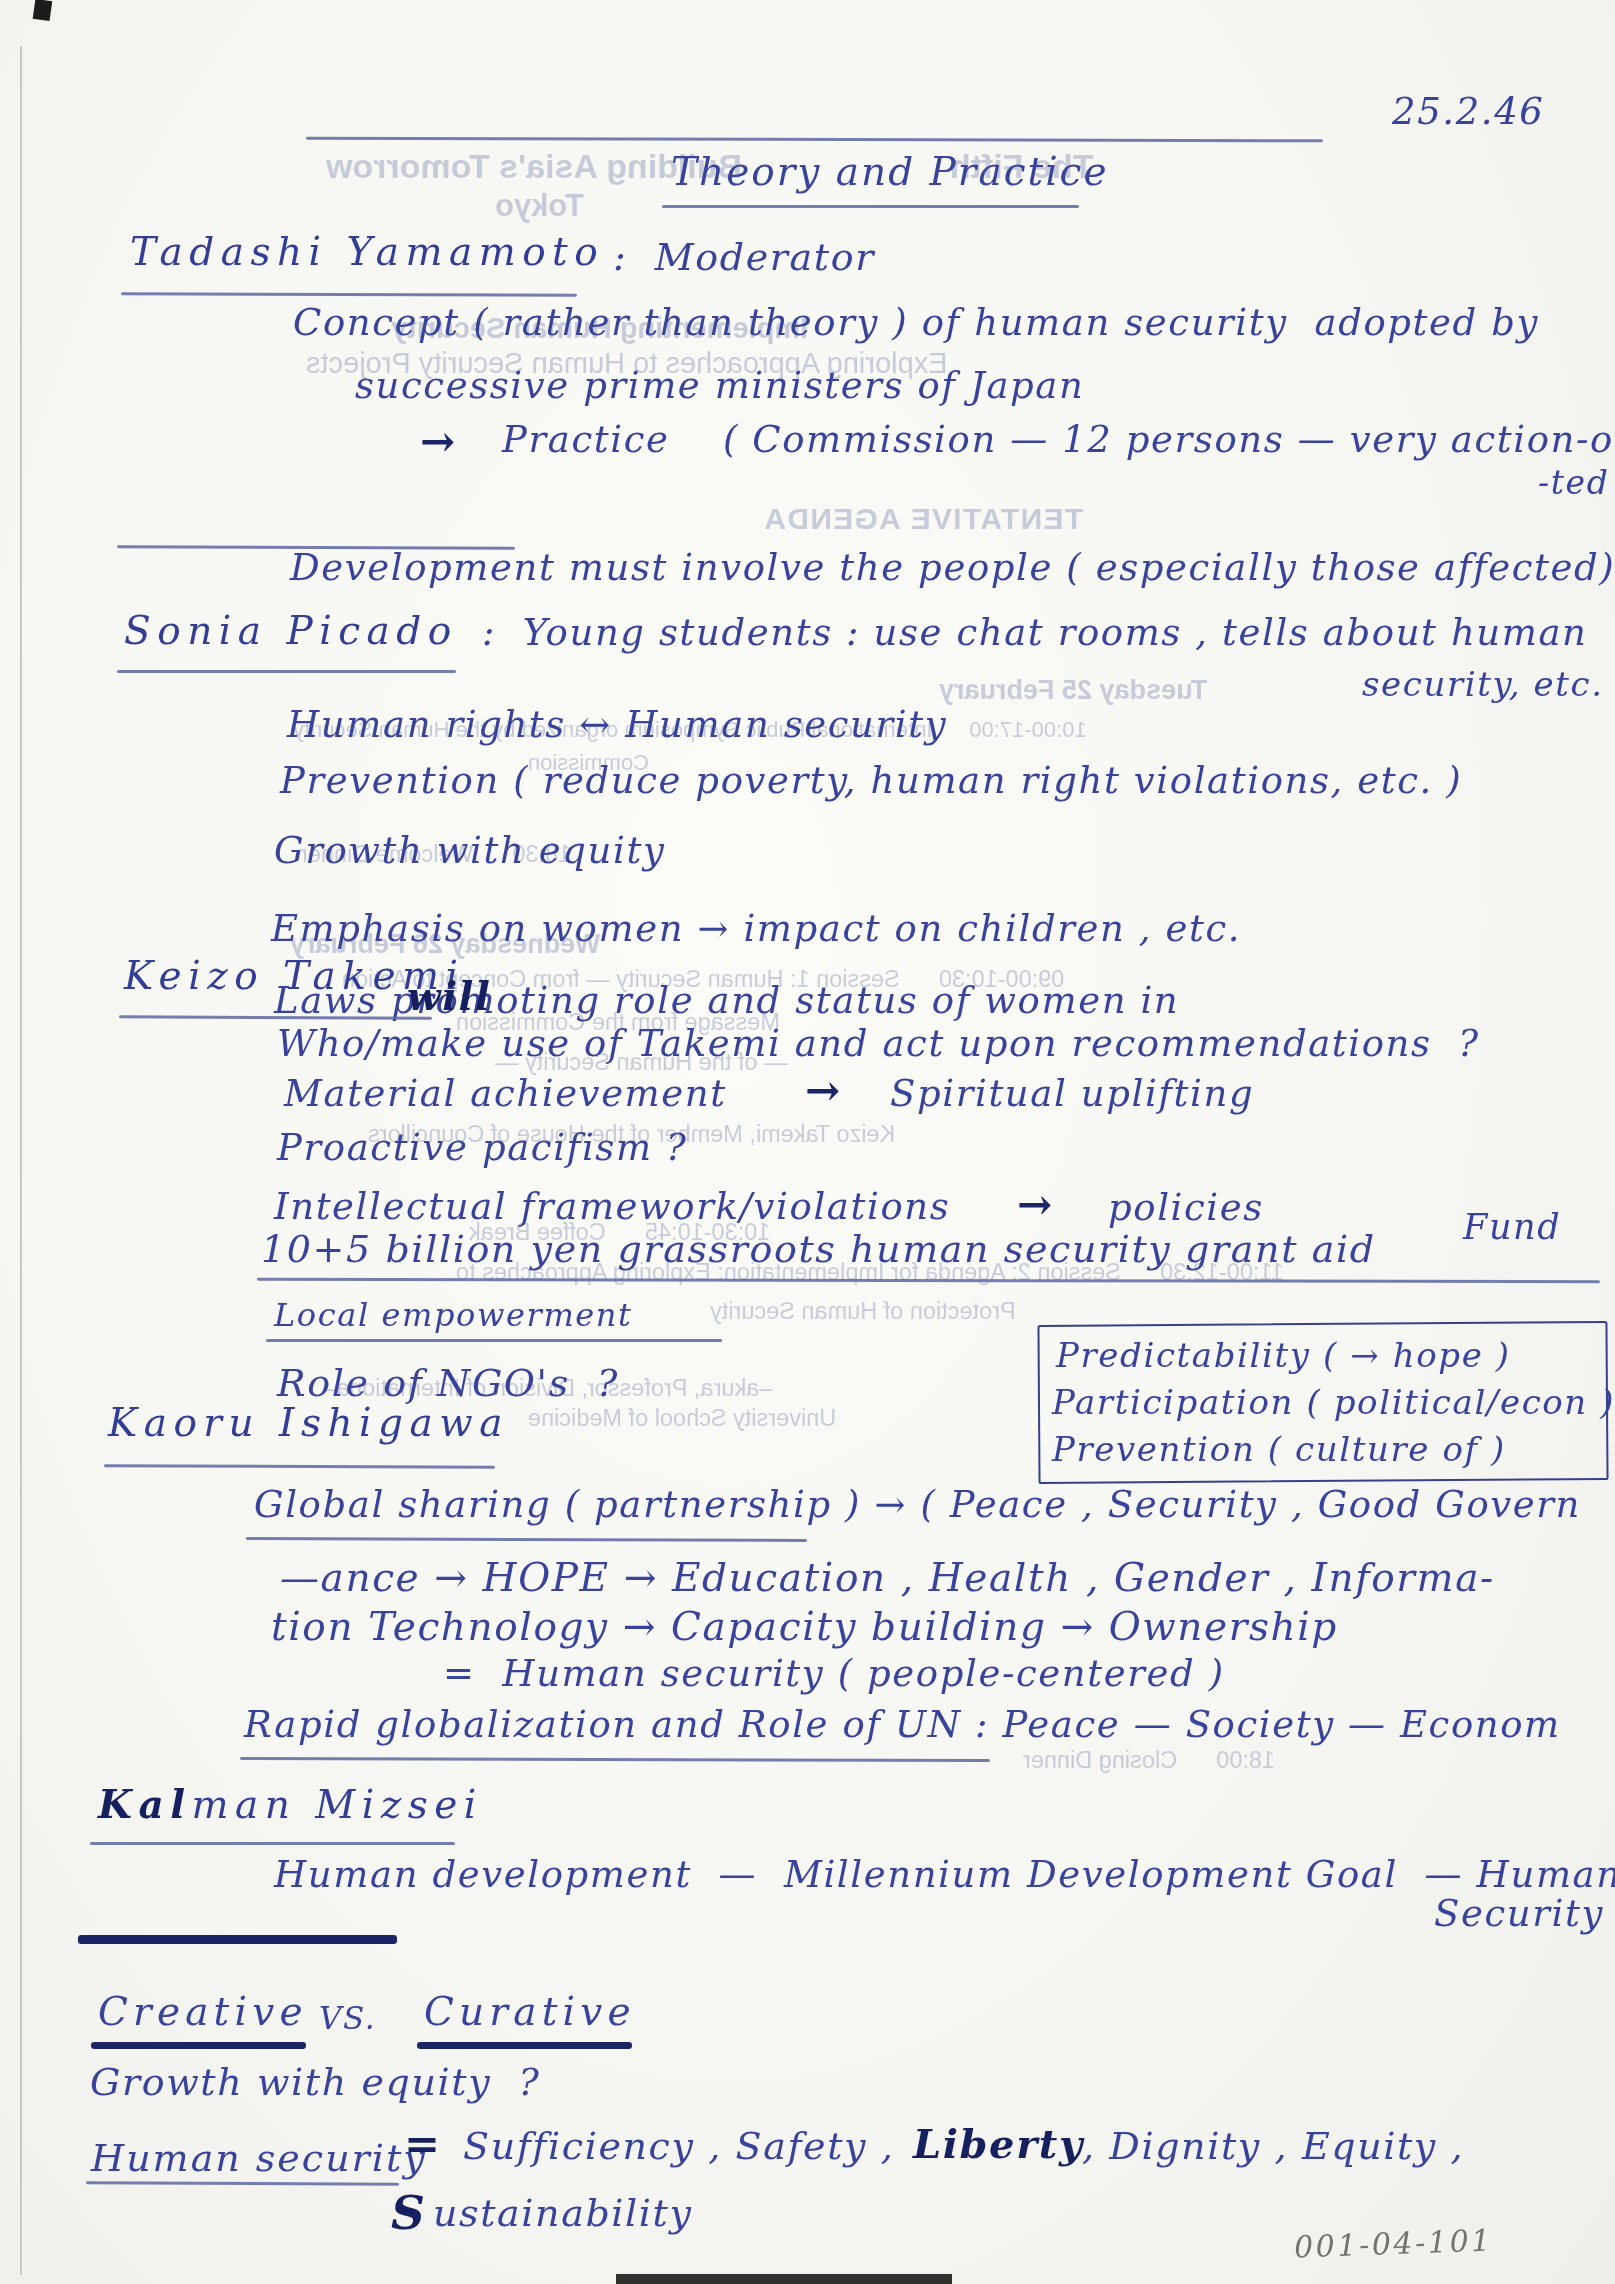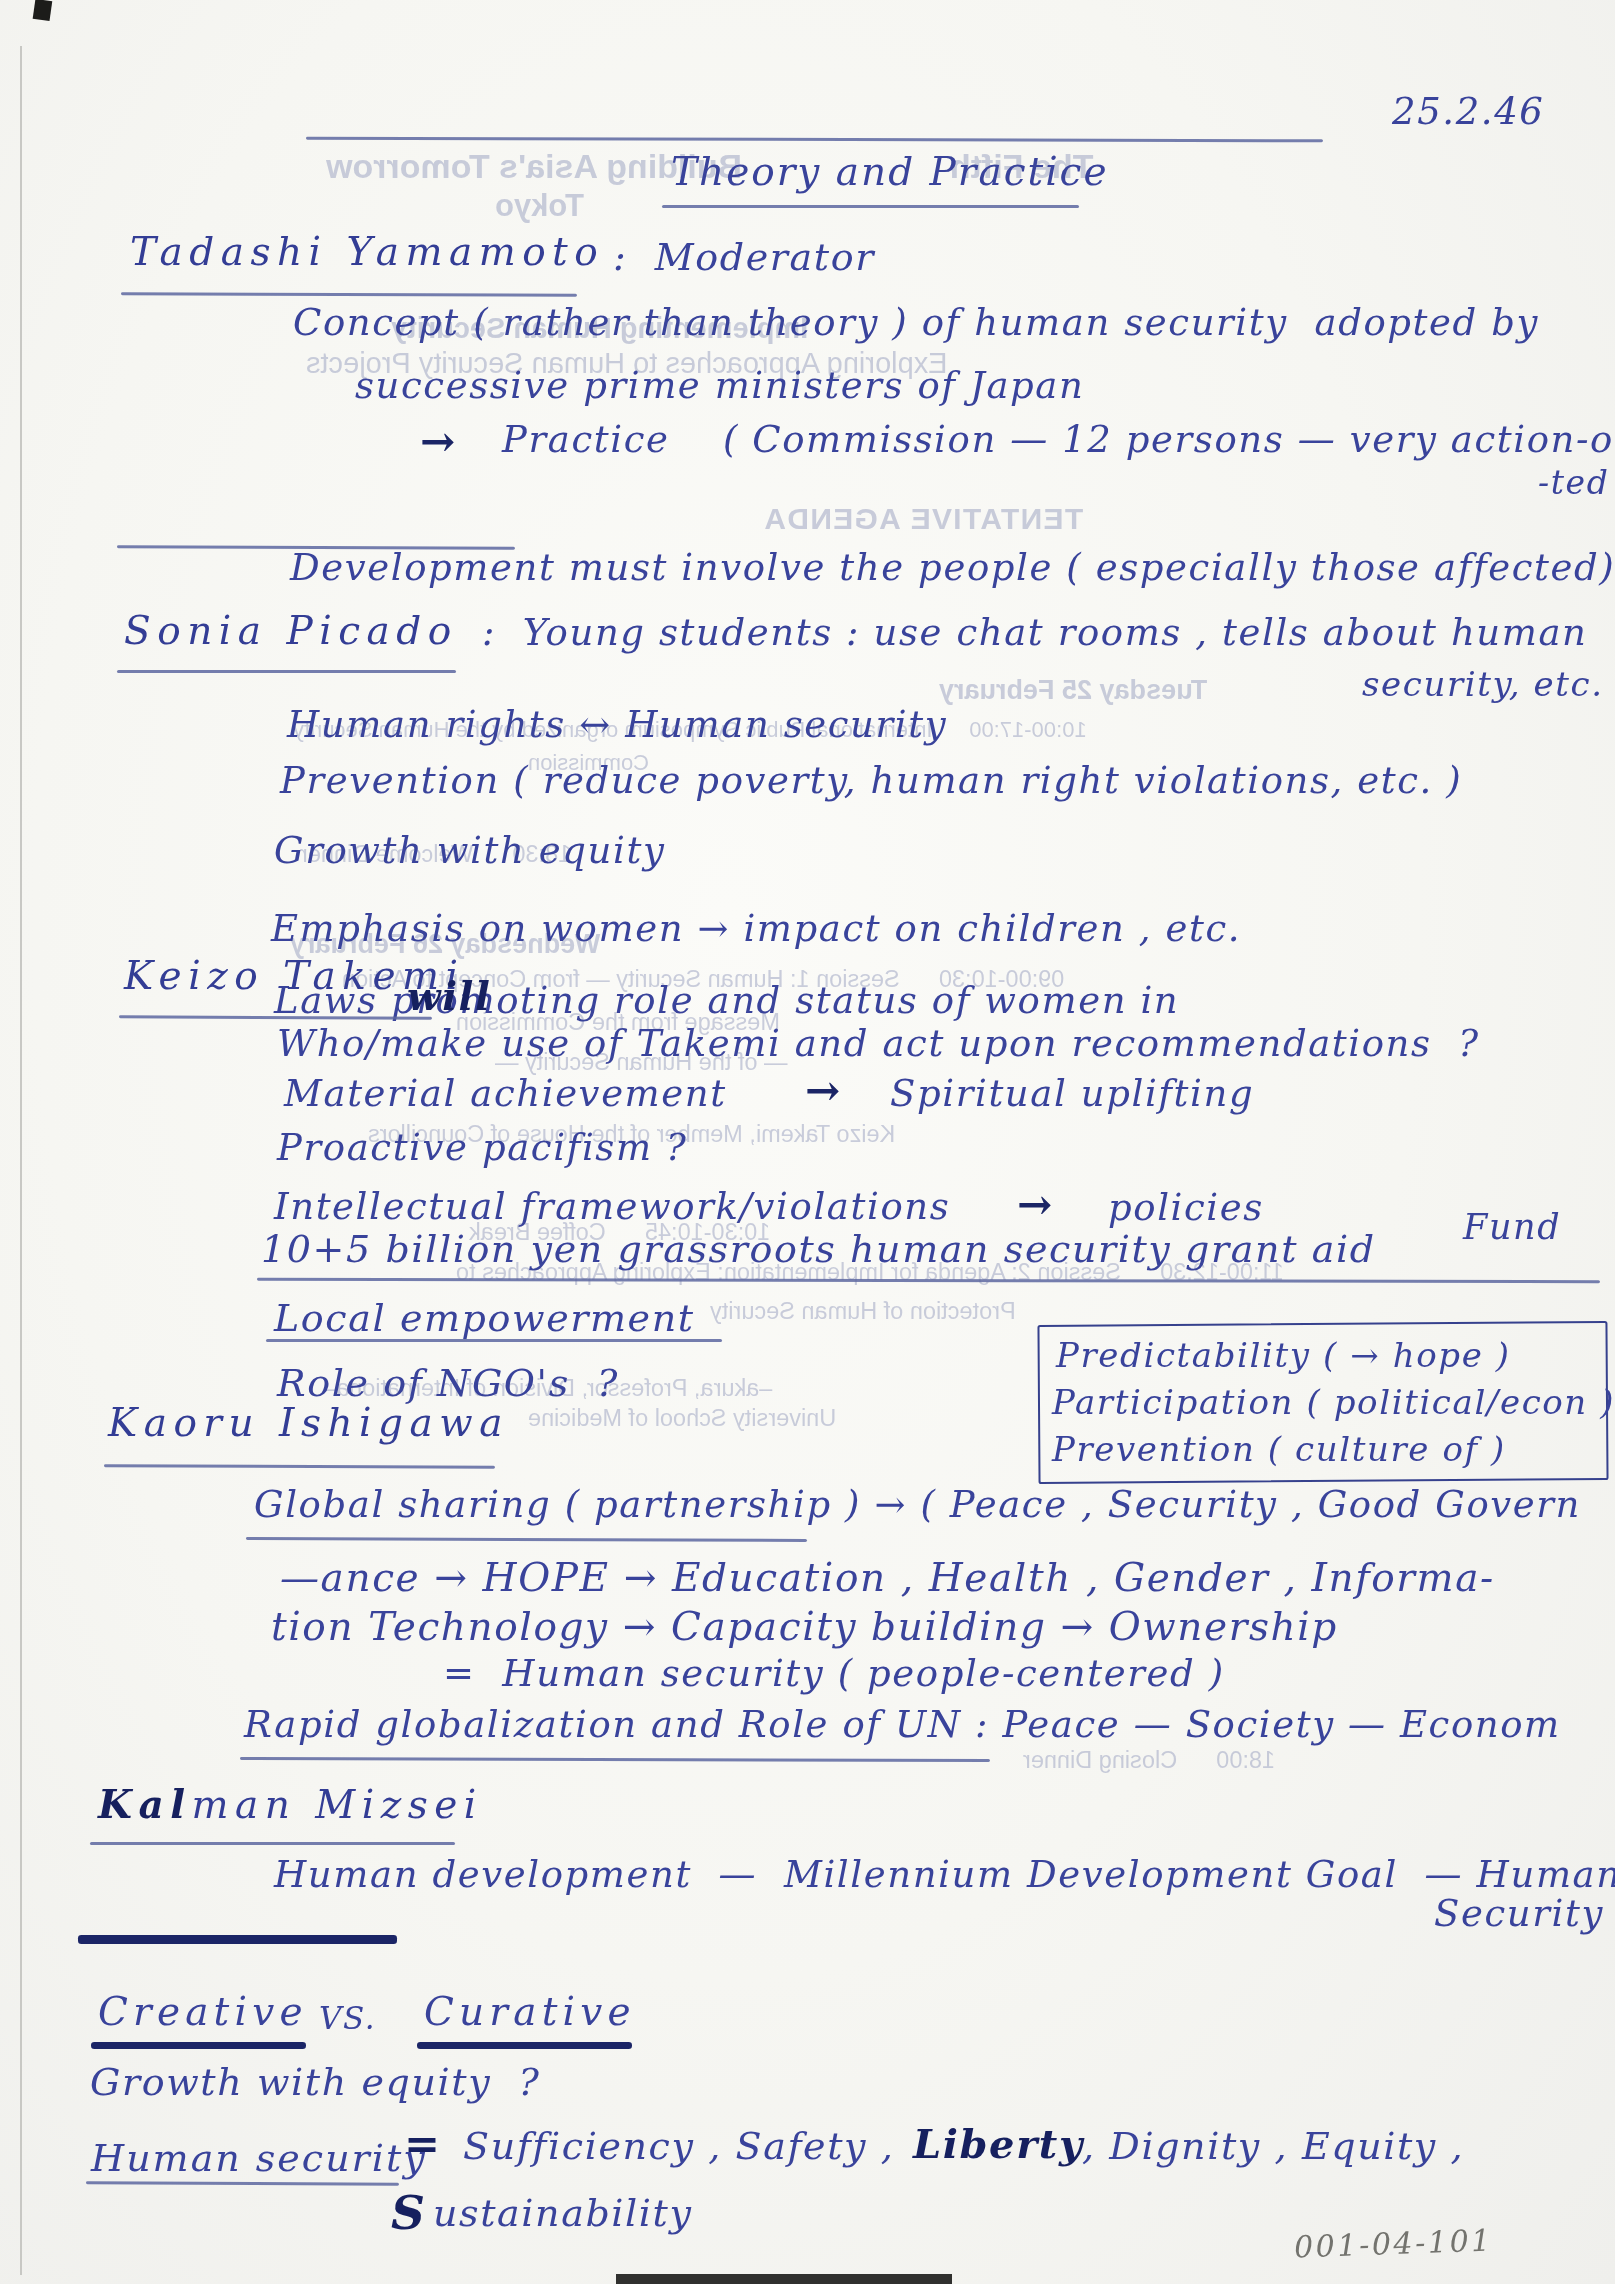--- a/index.html
+++ b/index.html
@@ -85,21 +85,21 @@
   <div class="hw" style="left:284px;top:1072px;">Material achievement</div>
   <div class="hw arrow" style="left:805px;top:1066px;">→</div>
   <div class="hw" style="left:890px;top:1072px;">Spiritual uplifting</div>
   <div class="hw" style="left:277px;top:1126px;">Proactive pacifism ?</div>
   <div class="hw" style="left:274px;top:1185px;">Intellectual framework/violations</div>
   <div class="hw arrow" style="left:1017px;top:1180px;">→</div>
   <div class="hw" style="left:1108px;top:1186px;">policies</div>
   <div class="hw" style="left:261px;top:1227px;font-size:38px;text-align:right;">10+5 billion yen grassroots human security grant aid</div>
   <div class="hw" style="left:1463px;top:1207px;font-size:35px;">Fund</div>
   <div class="ul" style="left:257px;top:1279px;width:1343px;transform:rotate(0.1deg);"></div>
-  <div class="hw" style="left:274px;top:1296px;font-size:38px;">Local empowerment</div>
+  <div class="hw" style="left:274px;top:1296px;font-size:32px;">Local empowerment</div>
   <div class="ul" style="left:266px;top:1339px;width:456px;"></div>
   <div class="hw" style="left:277px;top:1361px;font-size:38px;">Role of NGO's  ?</div>
 
   <div class="box" style="left:1038px;top:1323px;width:566px;height:155px;"></div>
   <div class="hw" style="left:1056px;top:1335px;font-size:34px;">Predictability ( → hope )</div>
   <div class="hw" style="left:1052px;top:1382px;font-size:34px;">Participation ( political/econ )</div>
   <div class="hw" style="left:1052px;top:1429px;font-size:34px;">Prevention ( culture of )</div>
 
   <div class="hw name" style="left:108px;top:1400px;">Kaoru Ishigawa</div>
   <div class="ul" style="left:104px;top:1465px;width:391px;transform:rotate(0.2deg);"></div>

